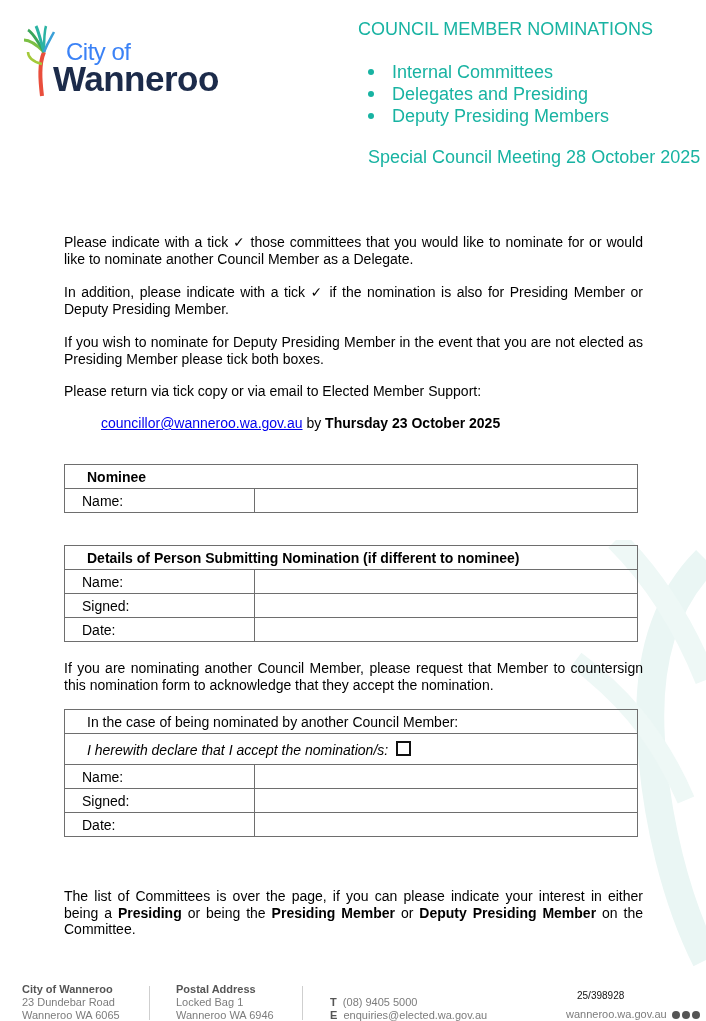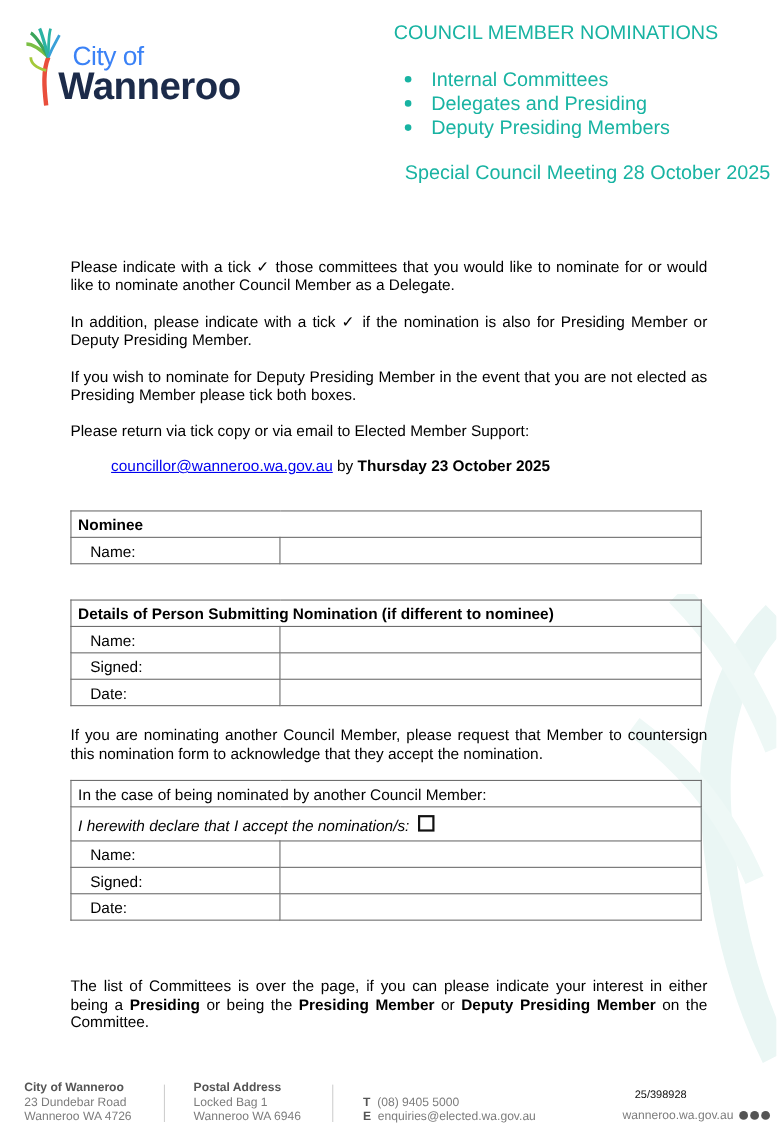--- a/index.html
+++ b/index.html
@@ -12,21 +12,21 @@
   .teal { color: #18b3a2; margin-left: 38px; }
   .doc-title { position: absolute; left: 320px; top: 19px; font-size: 18px; }
   .bullets { position: absolute; left: 368px; top: 61px; margin: 0; padding: 0; list-style: none; font-size: 18px; }
   .bullets li { height: 22px; line-height: 22px; position: relative; padding-left: 24px; }
   .bullets li .dot { position: absolute; left: 0; top: 8px; width: 6px; height: 6px; border-radius: 50%; background: #18b3a2; }
   .meeting { position: absolute; left: 330px; top: 147px; font-size: 18px; }
   .para { position: absolute; left: 64px; width: 579px; font-size: 14px; line-height: 16.5px; text-align: justify; }
   .para a { color: #0000ee; text-decoration: underline; }
   .tbl { position: absolute; left: 64px; width: 574px; border-collapse: collapse; font-size: 14px; }
   .tbl td { border: 1px solid #6e6e6e; height: 23px; padding: 0; vertical-align: middle; }
-  .tbl td.head { padding-left: 6px; }
+  .tbl td.head { padding-left: 22px; }
   .tbl td.label { width: 172px; padding-left: 17px; }
   .bold { font-weight: bold; }
   .italic { font-style: italic; }
   .checkbox { display: inline-block; width: 11px; height: 11px; border: 2px solid #111; vertical-align: -1px; margin-left: 8px; }
   .footer { position: absolute; top: 983px; font-size: 11px; color: #7c7c7c; line-height: 13px; }
   .footer .hd { color: #555; font-weight: bold; }
   .vsep { position: absolute; top: 986px; width: 1px; height: 34px; background: #cfcfcf; }
   .ref { position: absolute; left: 577px; top: 990px; font-size: 10px; color: #111; }
   .social { display: inline-block; width: 8px; height: 8px; border-radius: 50%; background: #555; margin-left: 2px; vertical-align: -1px; }
 </style>
@@ -128,21 +128,21 @@
 </tbody>
   </table>
 
 <div class="para" style="top:888px;">
   <span>The list of Committees is over the page, if you can please indicate your interest in either being a </span><span class="bold">Presiding</span><span> or being the </span><span class="bold">Presiding Member</span><span> or </span><span class="bold">Deputy Presiding Member</span><span> on the Committee.</span>
 </div>
 
 <div class="footer" style="left:22px;">
   <div class="hd">City of Wanneroo</div>
   <div>23 Dundebar Road</div>
-  <div>Wanneroo WA 4726</div>
+  <div>Wanneroo WA 6065</div>
 </div>
 <div class="vsep" style="left:149px;"></div>
 <div class="footer" style="left:176px;">
   <div class="hd">Postal Address</div>
   <div>Locked Bag 1</div>
   <div>Wanneroo WA 6946</div>
 </div>
 <div class="vsep" style="left:302px;"></div>
 <div class="footer" style="left:330px; top:996px;">
   <div><span class="hd">T</span>&nbsp;&nbsp;<span>(08) 9405 5000</span></div>

